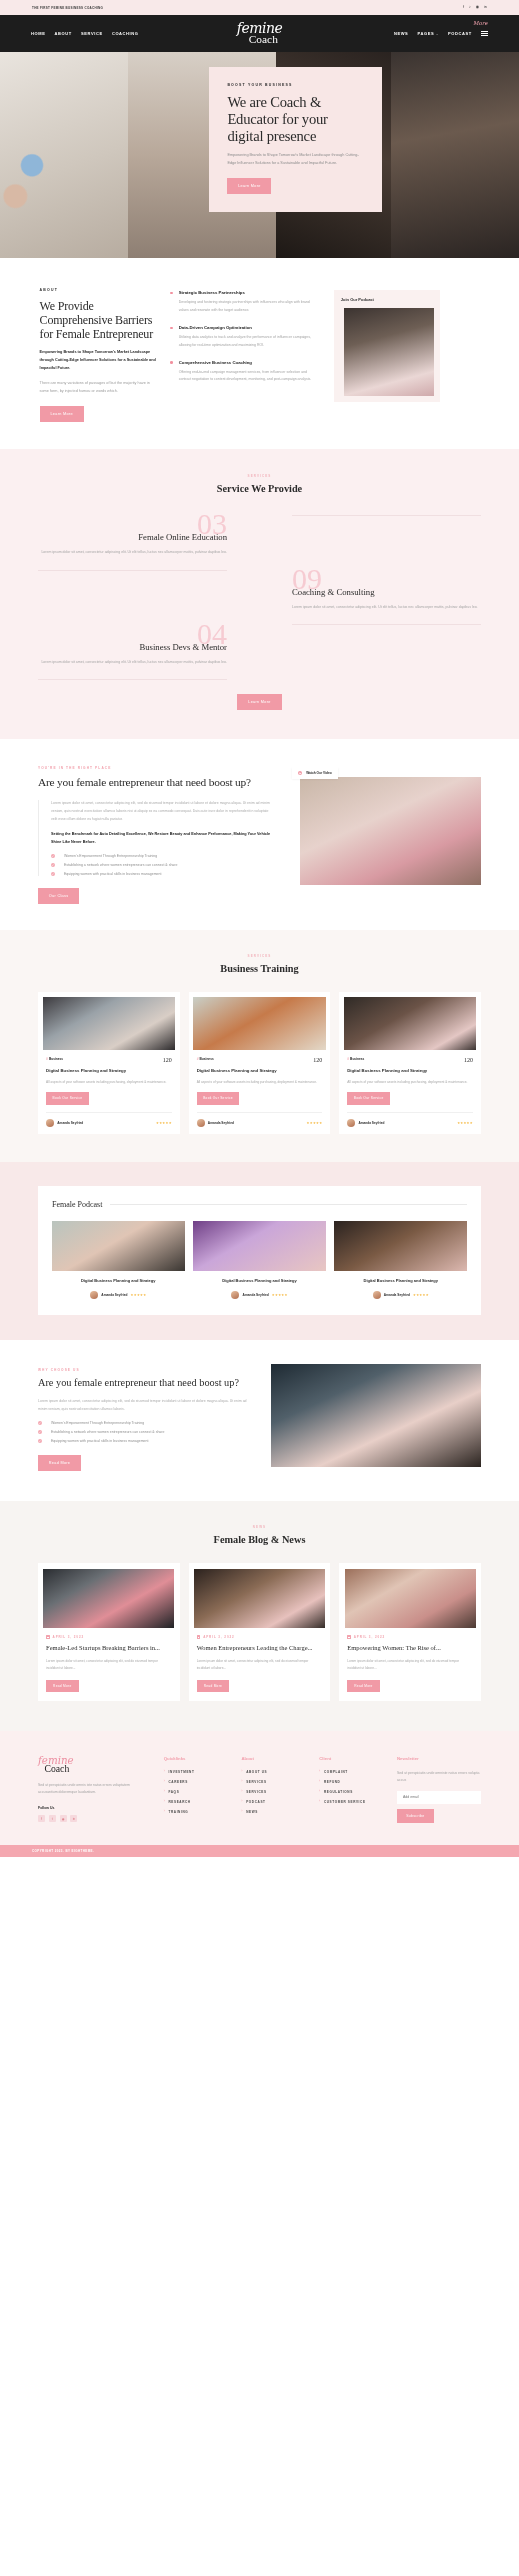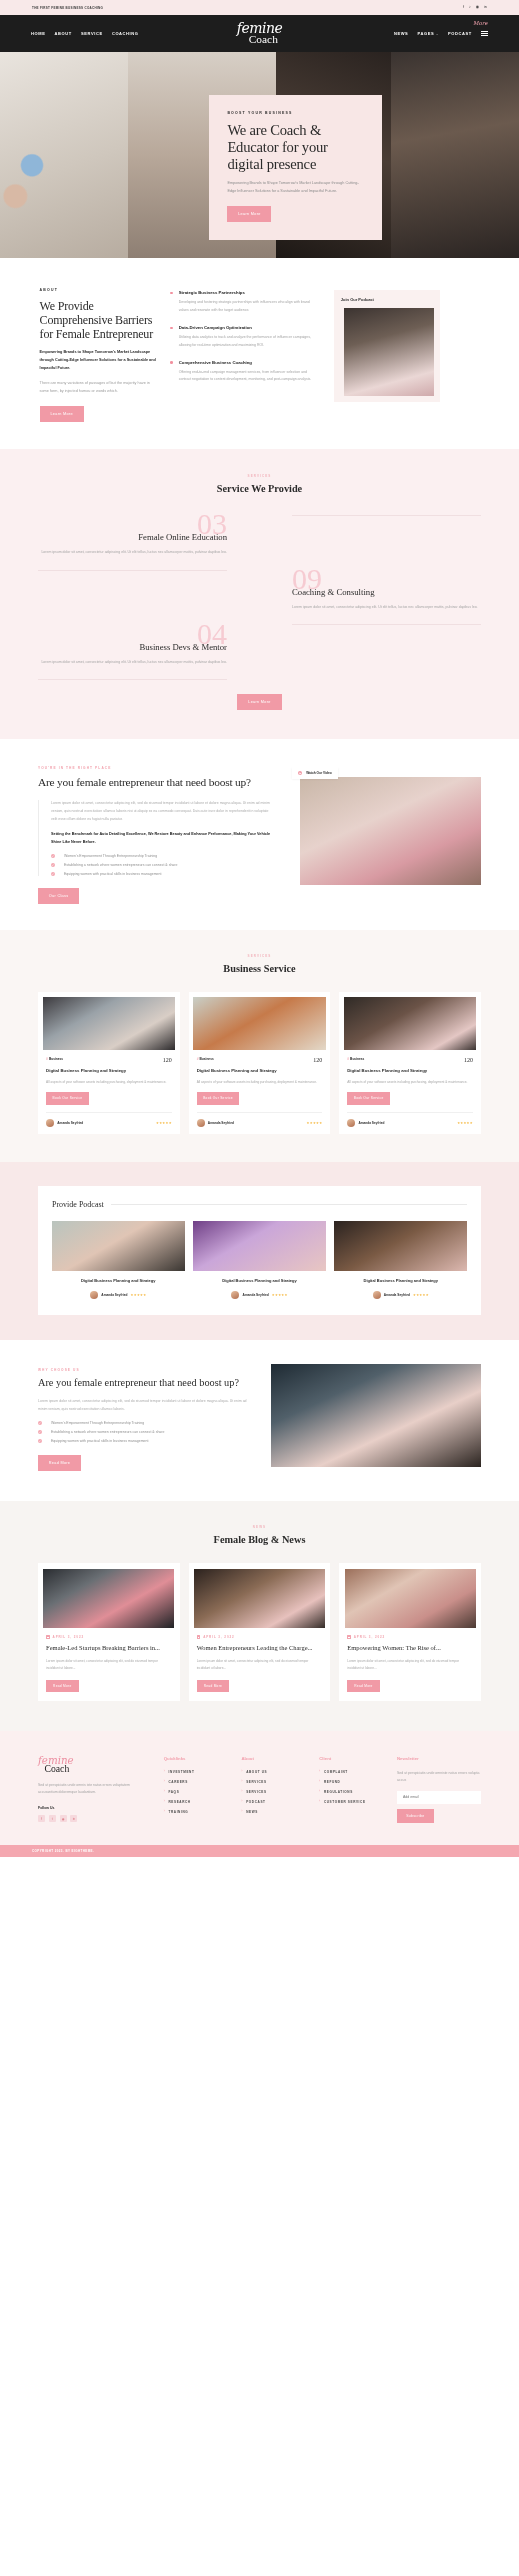--- a/index.html
+++ b/index.html
@@ -92,21 +92,20 @@
       linear-gradient(160deg,#e9e4de 0%,#cfc7bd 55%,#b7aca0 100%); }
   .h2 { background: linear-gradient(180deg,#d7cfc6 0%,#b8a89a 50%,#8e7f73 100%); flex: 1.15; }
   .h3 { background: linear-gradient(200deg,#2a2320 0%,#4a3d35 45%,#1d1815 100%); flex: .9; }
   .h4 { background: linear-gradient(170deg,#3a3330 0%,#6b5a4e 40%,#2a2422 100%); }
   .hero-card {
     position: absolute;
     left: 209px; top: 15px;
     width: 173px;
     background: #f8e7e6;
     padding: 16px 18.4px 18.4px 18.4px;
-    margin-top: 28px;
   }
   .eyebrow {
     font-size: 3.5px;
     letter-spacing: 1.2px;
     font-weight: bold;
     color: #2b2b2b;
     margin-bottom: 7px;
   }
   .hero-card h1 {
     font-family: "Liberation Serif", serif;
@@ -520,21 +519,21 @@
       <span>Watch Our Video</span>
     </div>
     <div class="boost-img"></div>
   </div>
 </section>
 
 <section class="training">
   <div class="wrap">
     <div class="sec-head">
       <div class="sec-eyebrow">SERVICES</div>
-      <div class="sec-title">Business Service</div>
+      <div class="sec-title">Business Training</div>
     </div>
     <div class="card-row">
       <div class="tcard">
         <div class="thumb t1"></div>
         <div class="tcard-body">
           <div class="tmeta">
             <div class="tag"><span class="hash">#</span><span>Business</span></div>
             <div class="price">120</div>
           </div>
           <h4>Digital Business Planning and Strategy</h4>
@@ -582,21 +581,21 @@
         </div>
       </div>
     </div>
   </div>
 </section>
 
 <section class="podcast-sec">
   <div class="wrap">
     <div class="podcast-panel">
       <div class="panel-head">
-        <h3>Provide Podcast</h3>
+        <h3>Female Podcast</h3>
         <div class="rule"></div>
       </div>
       <div class="card-row">
         <div class="pcard">
           <div class="thumb p1"></div>
           <h4>Digital Business Planning and Strategy</h4>
           <div class="pfoot">
             <div class="avatar"></div>
             <div class="aname" style="flex:none">Amanda Seyfried</div>
             <div class="stars">★★★★★</div>

